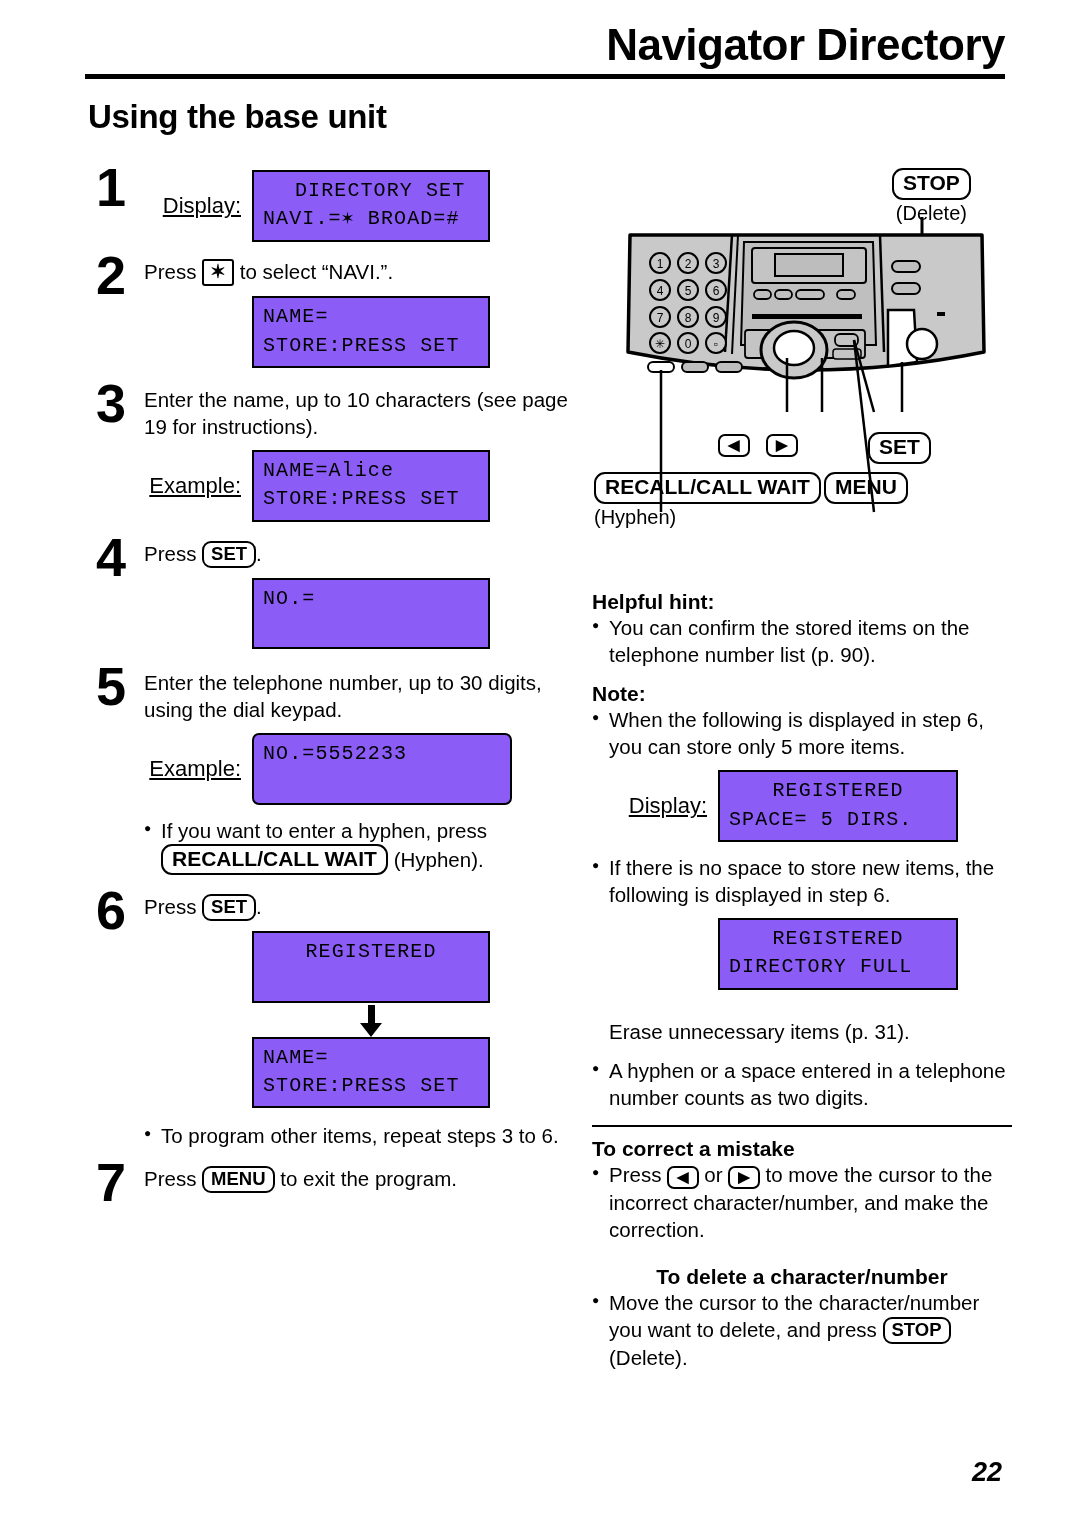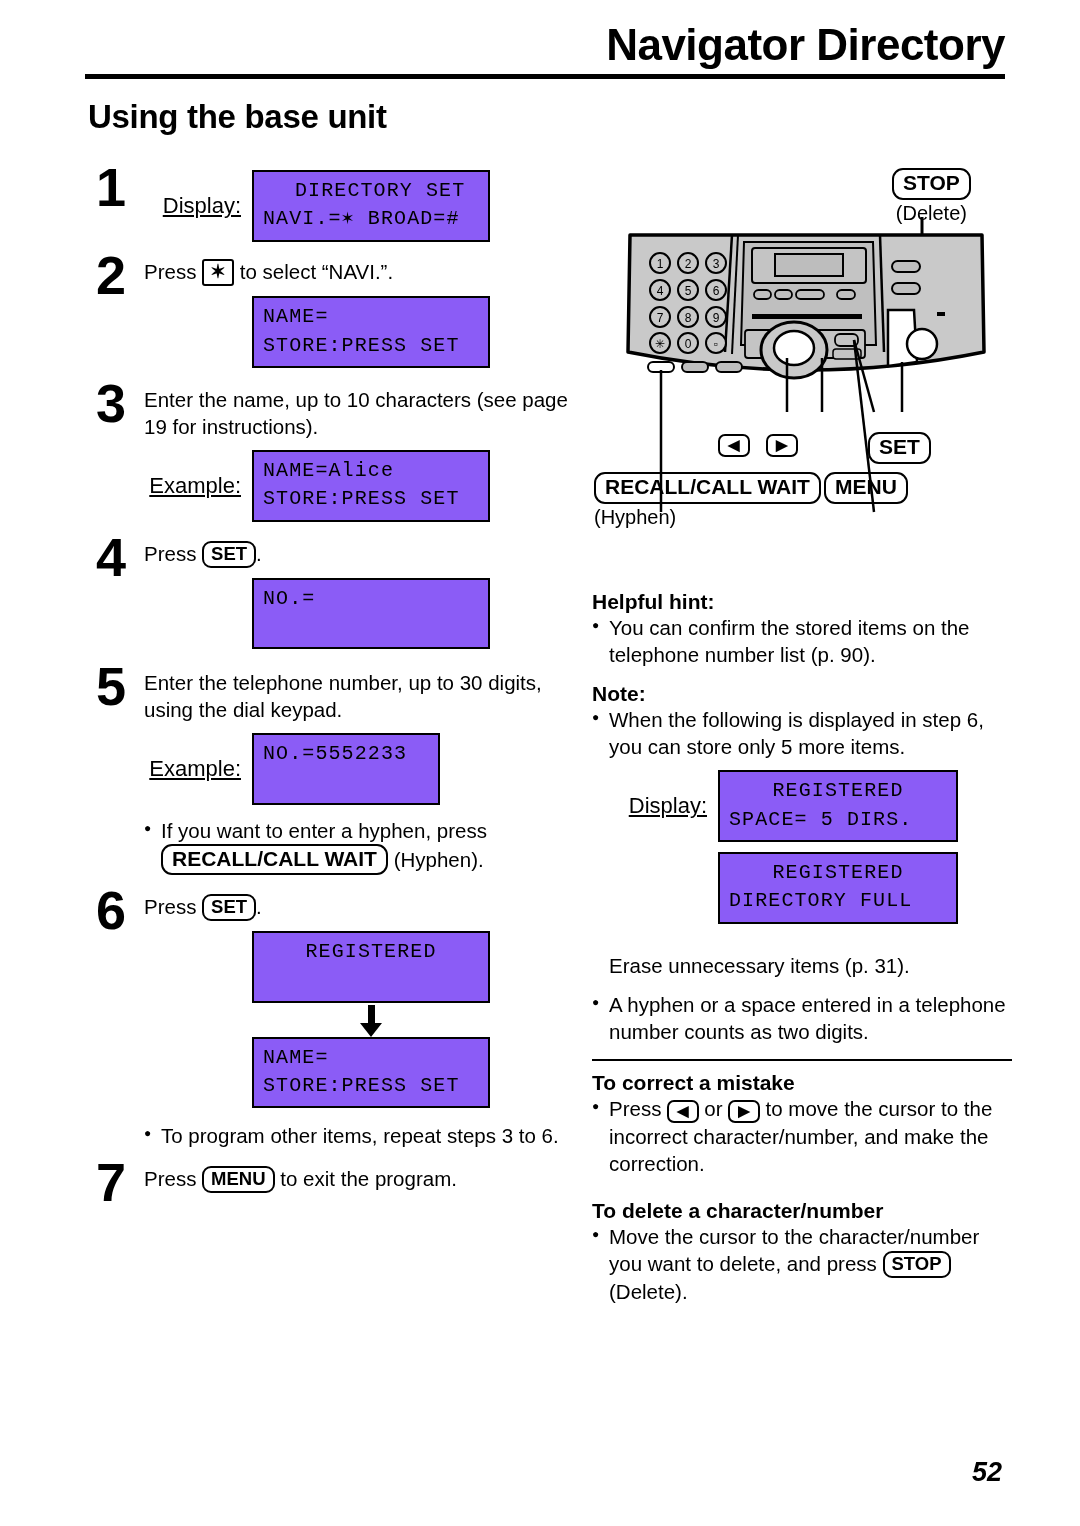--- a/index.html
+++ b/index.html
@@ -263,21 +263,21 @@
         <div class="ln"></div>
       </div>
     </div>
   </div>
 
   <div class="step" style="margin-top:20px;">
     <div class="step-num">5</div>
     <div class="step-body">Enter the telephone number, up to 30 digits, using the dial keypad.</div>
     <div class="disp-row" style="margin-left:62px;">
       <div class="disp-label" style="width:108px;">Example:</div>
-      <div class="lcd" style="width:188px;">
+      <div class="lcd" style="width:260px;border-radius:7px;">
         <div class="ln">NO.=5552233</div>
         <div class="ln"></div>
       </div>
     </div>
     <div class="bullet" style="margin-left:62px;margin-top:12px;">
       <span>If you want to enter a hyphen, press</span><br>
       <span class="key big">RECALL/CALL WAIT</span>
       <span>(Hyphen).</span>
     </div>
   </div>
@@ -440,20 +440,21 @@
   <div class="bullet">When the following is displayed in step 6, you can store only 5 more items.</div>
 
   <div class="disp-row" style="margin-left:14px;">
     <div class="disp-label" style="width:112px;">Display:</div>
     <div class="lcd" style="width:240px;">
       <div class="ln ctr">REGISTERED</div>
       <div class="ln">SPACE= 5 DIRS.</div>
     </div>
   </div>
 
+  <div class="bullet" style="margin-top:12px;">If there is no space to store new items, the following is displayed in step 6.</div>
 
   <div class="disp-row" style="margin-left:126px;">
     <div class="lcd" style="width:240px;">
       <div class="ln ctr">REGISTERED</div>
       <div class="ln">DIRECTORY FULL</div>
     </div>
   </div>
 
   <div class="plain-ind" style="margin-top:28px;">Erase unnecessary items (p. 31).</div>
 
@@ -463,22 +464,22 @@
 
   <div class="sub-head" style="margin-top:0;">To correct a mistake</div>
   <div class="bullet">
     <span>Press</span>
     <span class="key arrowkey">◀</span>
     <span>or</span>
     <span class="key arrowkey">▶</span>
     <span>to move the cursor to the incorrect character/number, and make the correction.</span>
   </div>
 
-  <div class="sub-head" style="margin-top:22px;">To delete a character/number</div>
+  <div class="sub-head" style="margin-top:22px;text-align:center;">To delete a character/number</div>
   <div class="bullet">
     <span>Move the cursor to the character/number you want to delete, and press</span>
     <span class="key">STOP</span>
     <span>(Delete).</span>
   </div>
 
 </div>
 
-<div class="page-num">52</div>
+<div class="page-num">22</div>
 
 </body></html>

